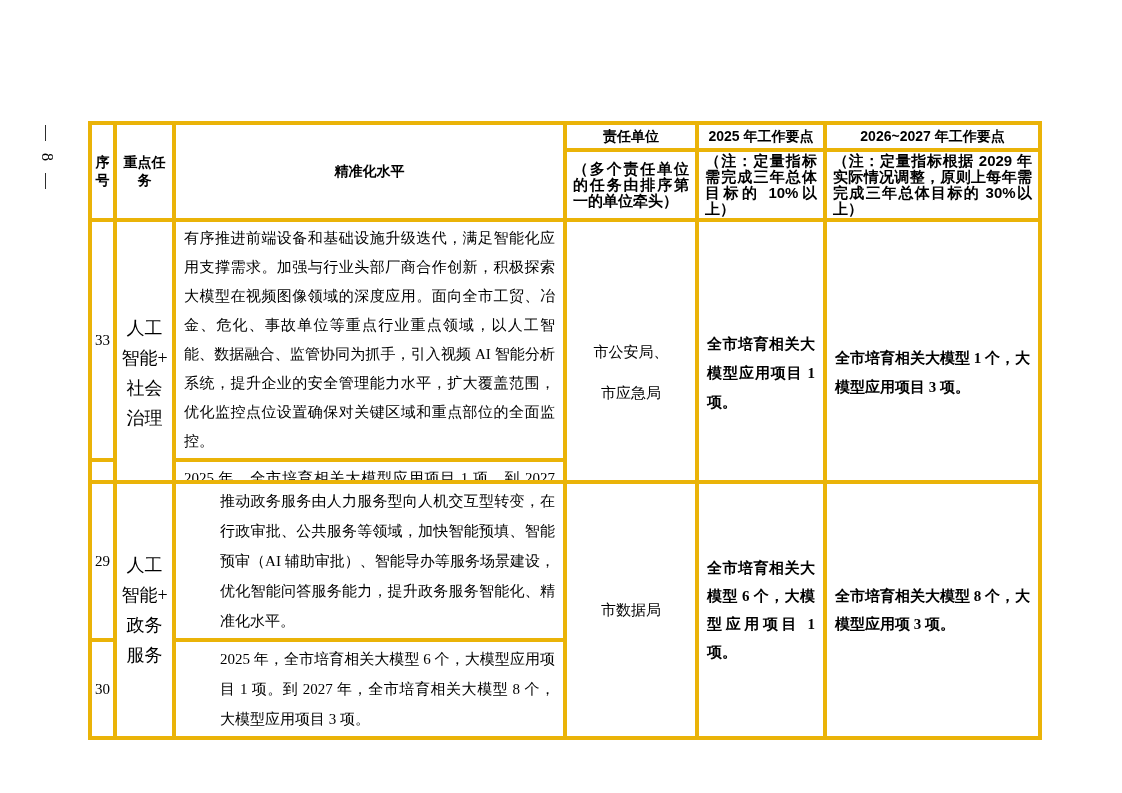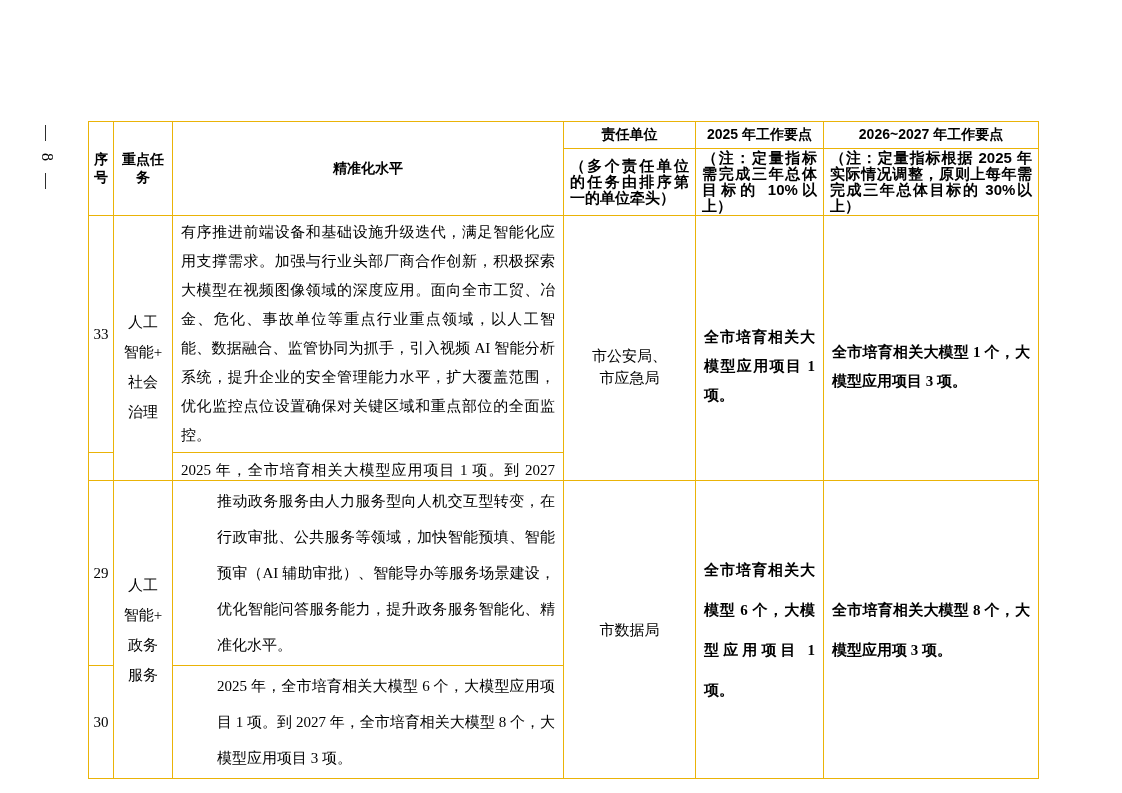--- a/index.html
+++ b/index.html
@@ -28,21 +28,21 @@
     position: absolute;
     left: 88px;
     border-collapse: collapse;
     table-layout: fixed;
     width: 950px;
     background: #ffffff;
   }
   .tbl-a { top: 121px; }
   .tbl-b { top: 480px; }
   .tbl th, .tbl td {
-    border: 1px solid #eab308;
+    border: 4px solid #eab308;
     vertical-align: middle;
     overflow: hidden;
   }
   .tbl th {
     font-family: "Liberation Sans", "DejaVu Sans", sans-serif;
     font-weight: bold;
     text-align: center;
   }
   .hdr-main th { font-size: 14px; height: 27px; padding: 0 2px; }
   .hdr-note th {
@@ -53,48 +53,48 @@
     line-height: 16px;
   }
   .hdr-span { font-size: 14px; }
   td.num-cell {
     text-align: center;
     font-size: 15px;
     padding: 0;
   }
   td.task-cell {
     text-align: center;
-    font-size: 15px;
+    font-size: 18px;
     line-height: 30px;
     white-space: pre-line;
     padding: 0;
   }
   td.content-cell {
     text-align: justify;
     font-size: 15px;
     line-height: 29px;
     padding: 2px 8px;
     margin-left: 42px;
   }
-  .tbl-b td.content-cell { line-height: 36px; padding-left: 44px; }
+  .tbl-b td.content-cell { line-height: 30px; padding-left: 44px; }
   td.unit-cell {
     text-align: center;
     font-size: 15px;
-    line-height: 22px;
+    line-height: 41px;
     white-space: pre-line;
     padding: 0 4px;
   }
   td.work-cell {
     text-align: justify;
     font-size: 15px;
     line-height: 29px;
     padding: 2px 8px;
     font-weight: bold;
   }
-  .tbl-b td.work-cell { line-height: 40px; }
+  .tbl-b td.work-cell { line-height: 28px; }
 </style>
 </head>
 <body>
 
 <div class="page">
 
   <div class="page-number">— 8 —</div>
 
   <table class="tbl tbl-a">
     <colgroup>
@@ -110,21 +110,21 @@
         <th rowspan="2" class="hdr-span">序号</th>
         <th rowspan="2" class="hdr-span">重点任务</th>
         <th rowspan="2" class="hdr-span">精准化水平</th>
         <th>责任单位</th>
         <th>2025 年工作要点</th>
         <th>2026~2027 年工作要点</th>
       </tr>
       <tr class="hdr-note">
         <th>（多个责任单位的任务由排序第一的单位牵头）</th>
         <th>（注：定量指标需完成三年总体目标的 10%以上）</th>
-        <th>（注：定量指标根据 2025 年实际情况调整，原则上每年需完成三年总体目标的 30%以上）</th>
+        <th>（注：定量指标根据 2029 年实际情况调整，原则上每年需完成三年总体目标的 30%以上）</th>
       </tr>
       <tr style="height:207px">
         <td class="num-cell">33</td>
         <td rowspan="2" class="task-cell">人工
 智能+
 社会
 治理</td>
         <td class="content-cell">有序推进前端设备和基础设施升级迭代，满足智能化应用支撑需求。加强与行业头部厂商合作创新，积极探索大模型在视频图像领域的深度应用。面向全市工贸、冶金、危化、事故单位等重点行业重点领域，以人工智能、数据融合、监管协同为抓手，引入视频 AI 智能分析系统，提升企业的安全管理能力水平，扩大覆盖范围，优化监控点位设置确保对关键区域和重点部位的全面监控。</td>
         <td rowspan="2" class="unit-cell">市公安局、
 市应急局</td>

